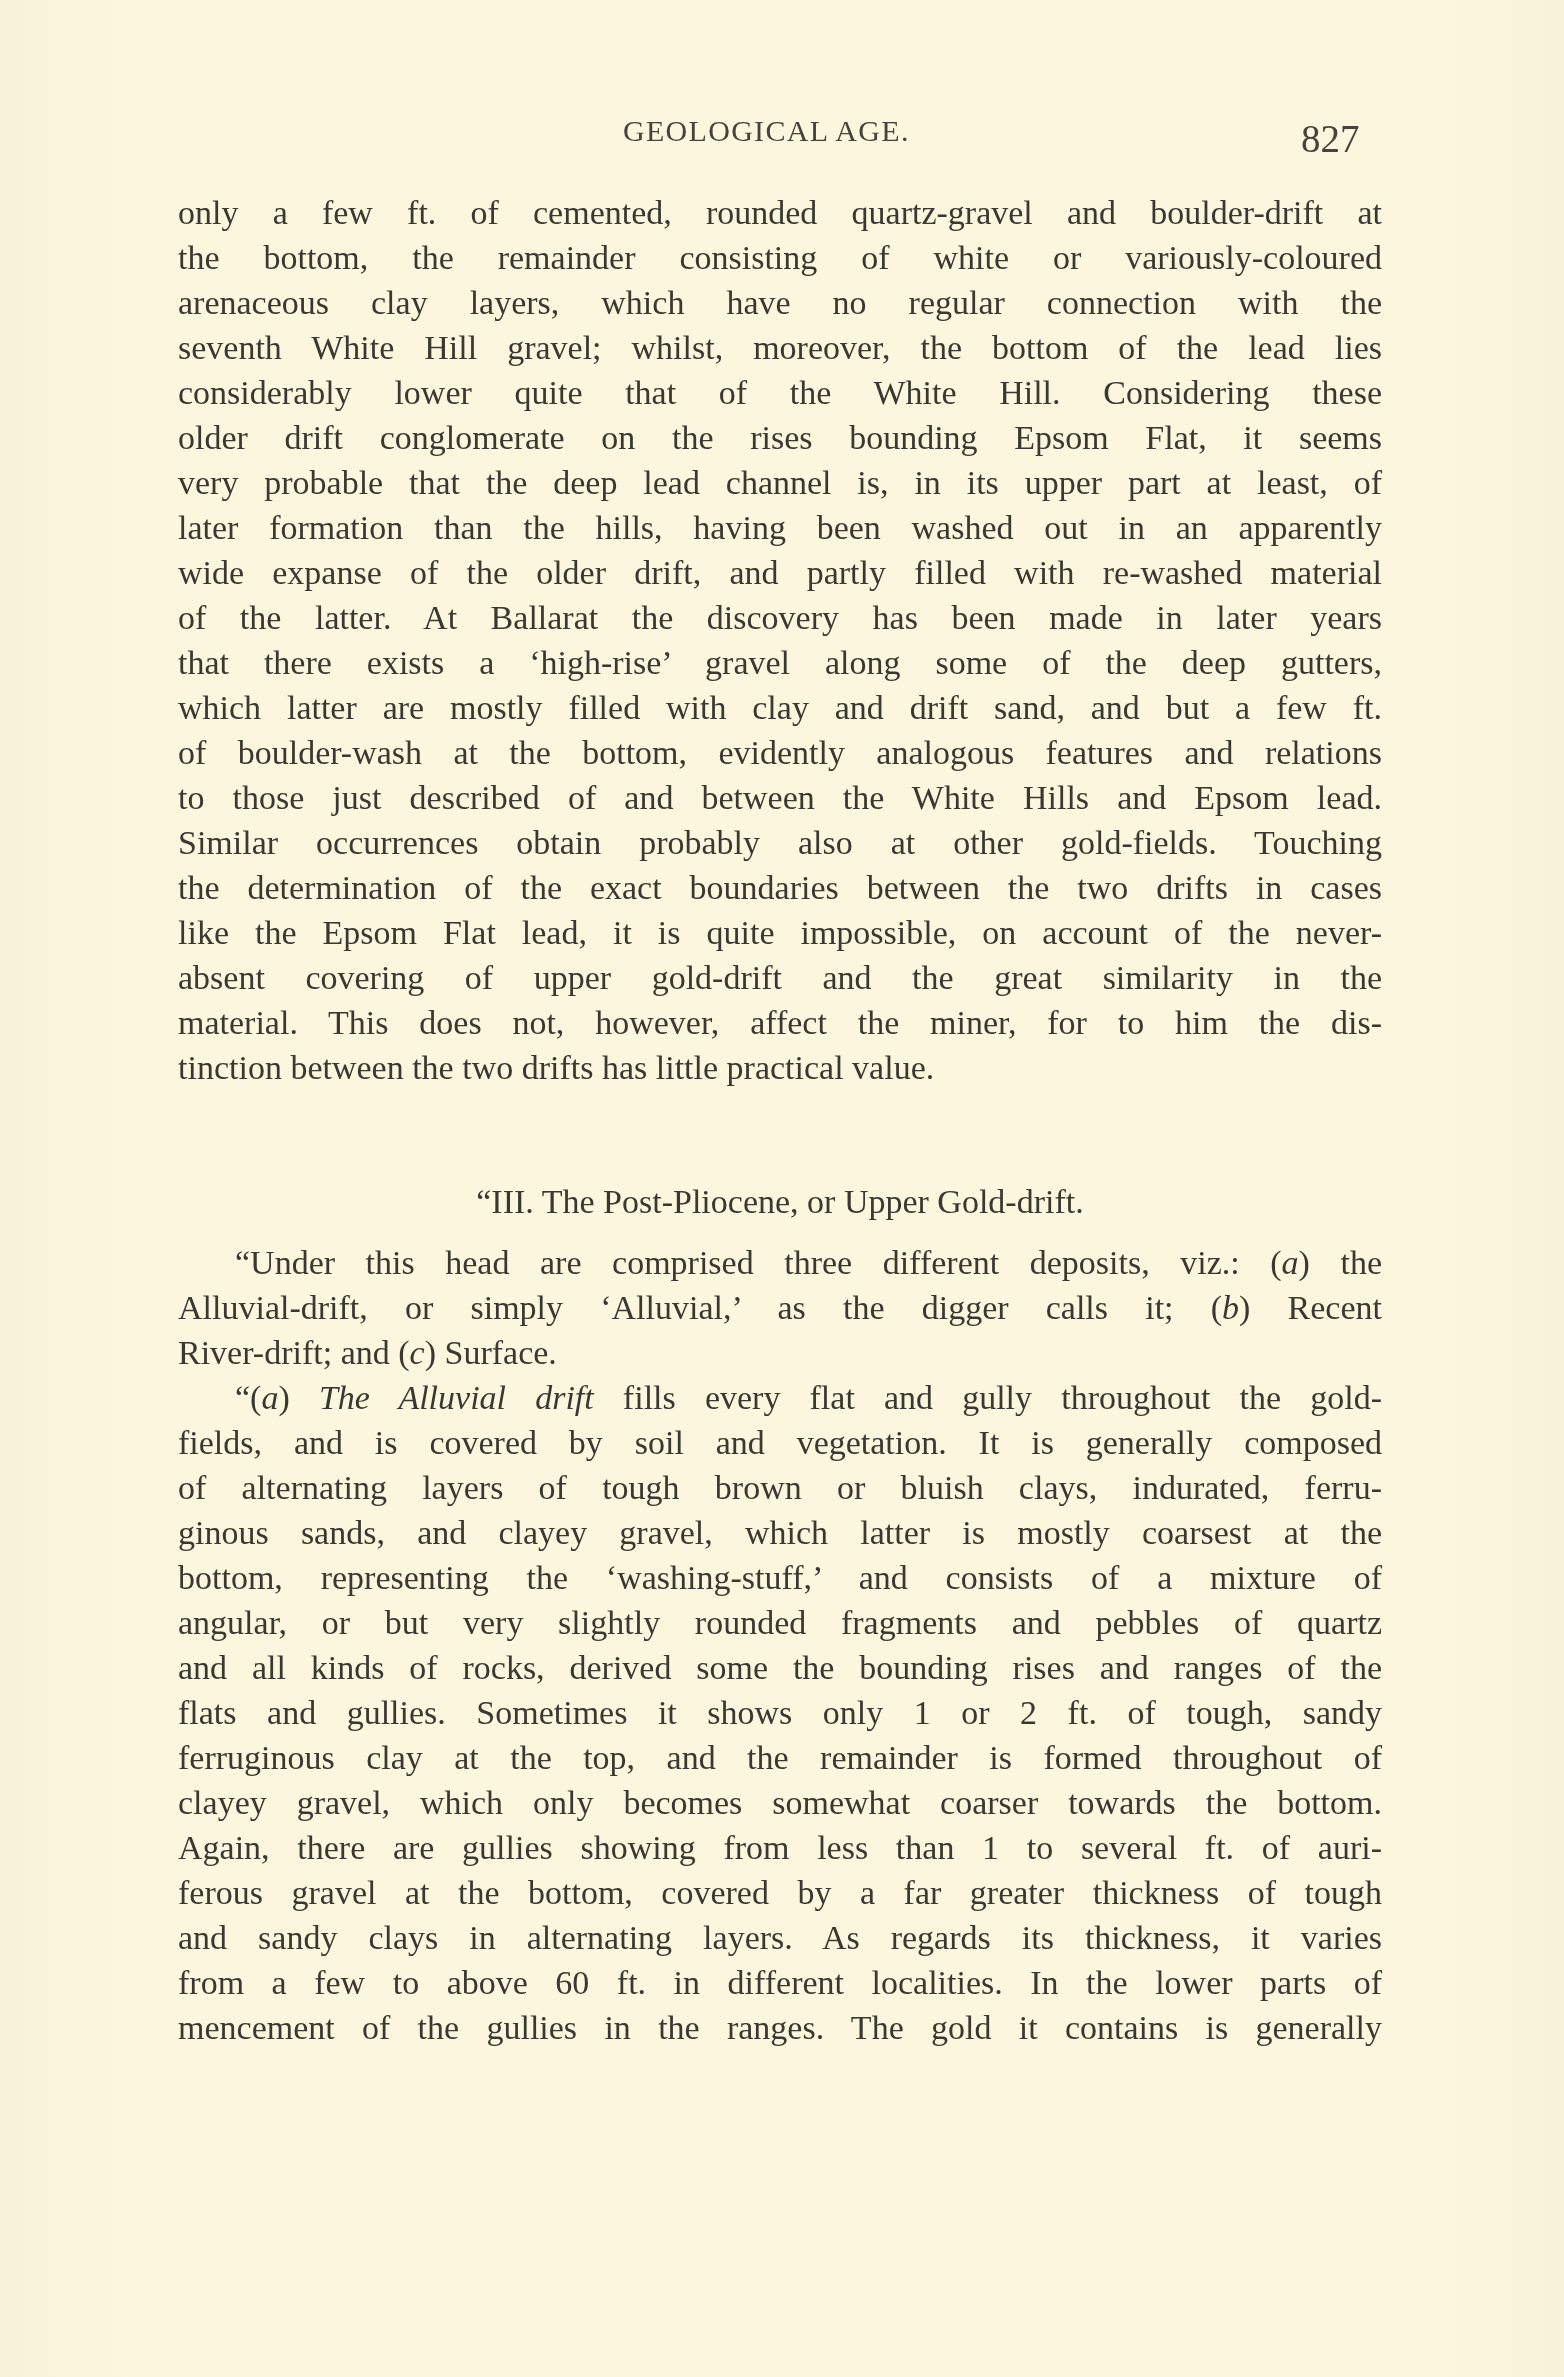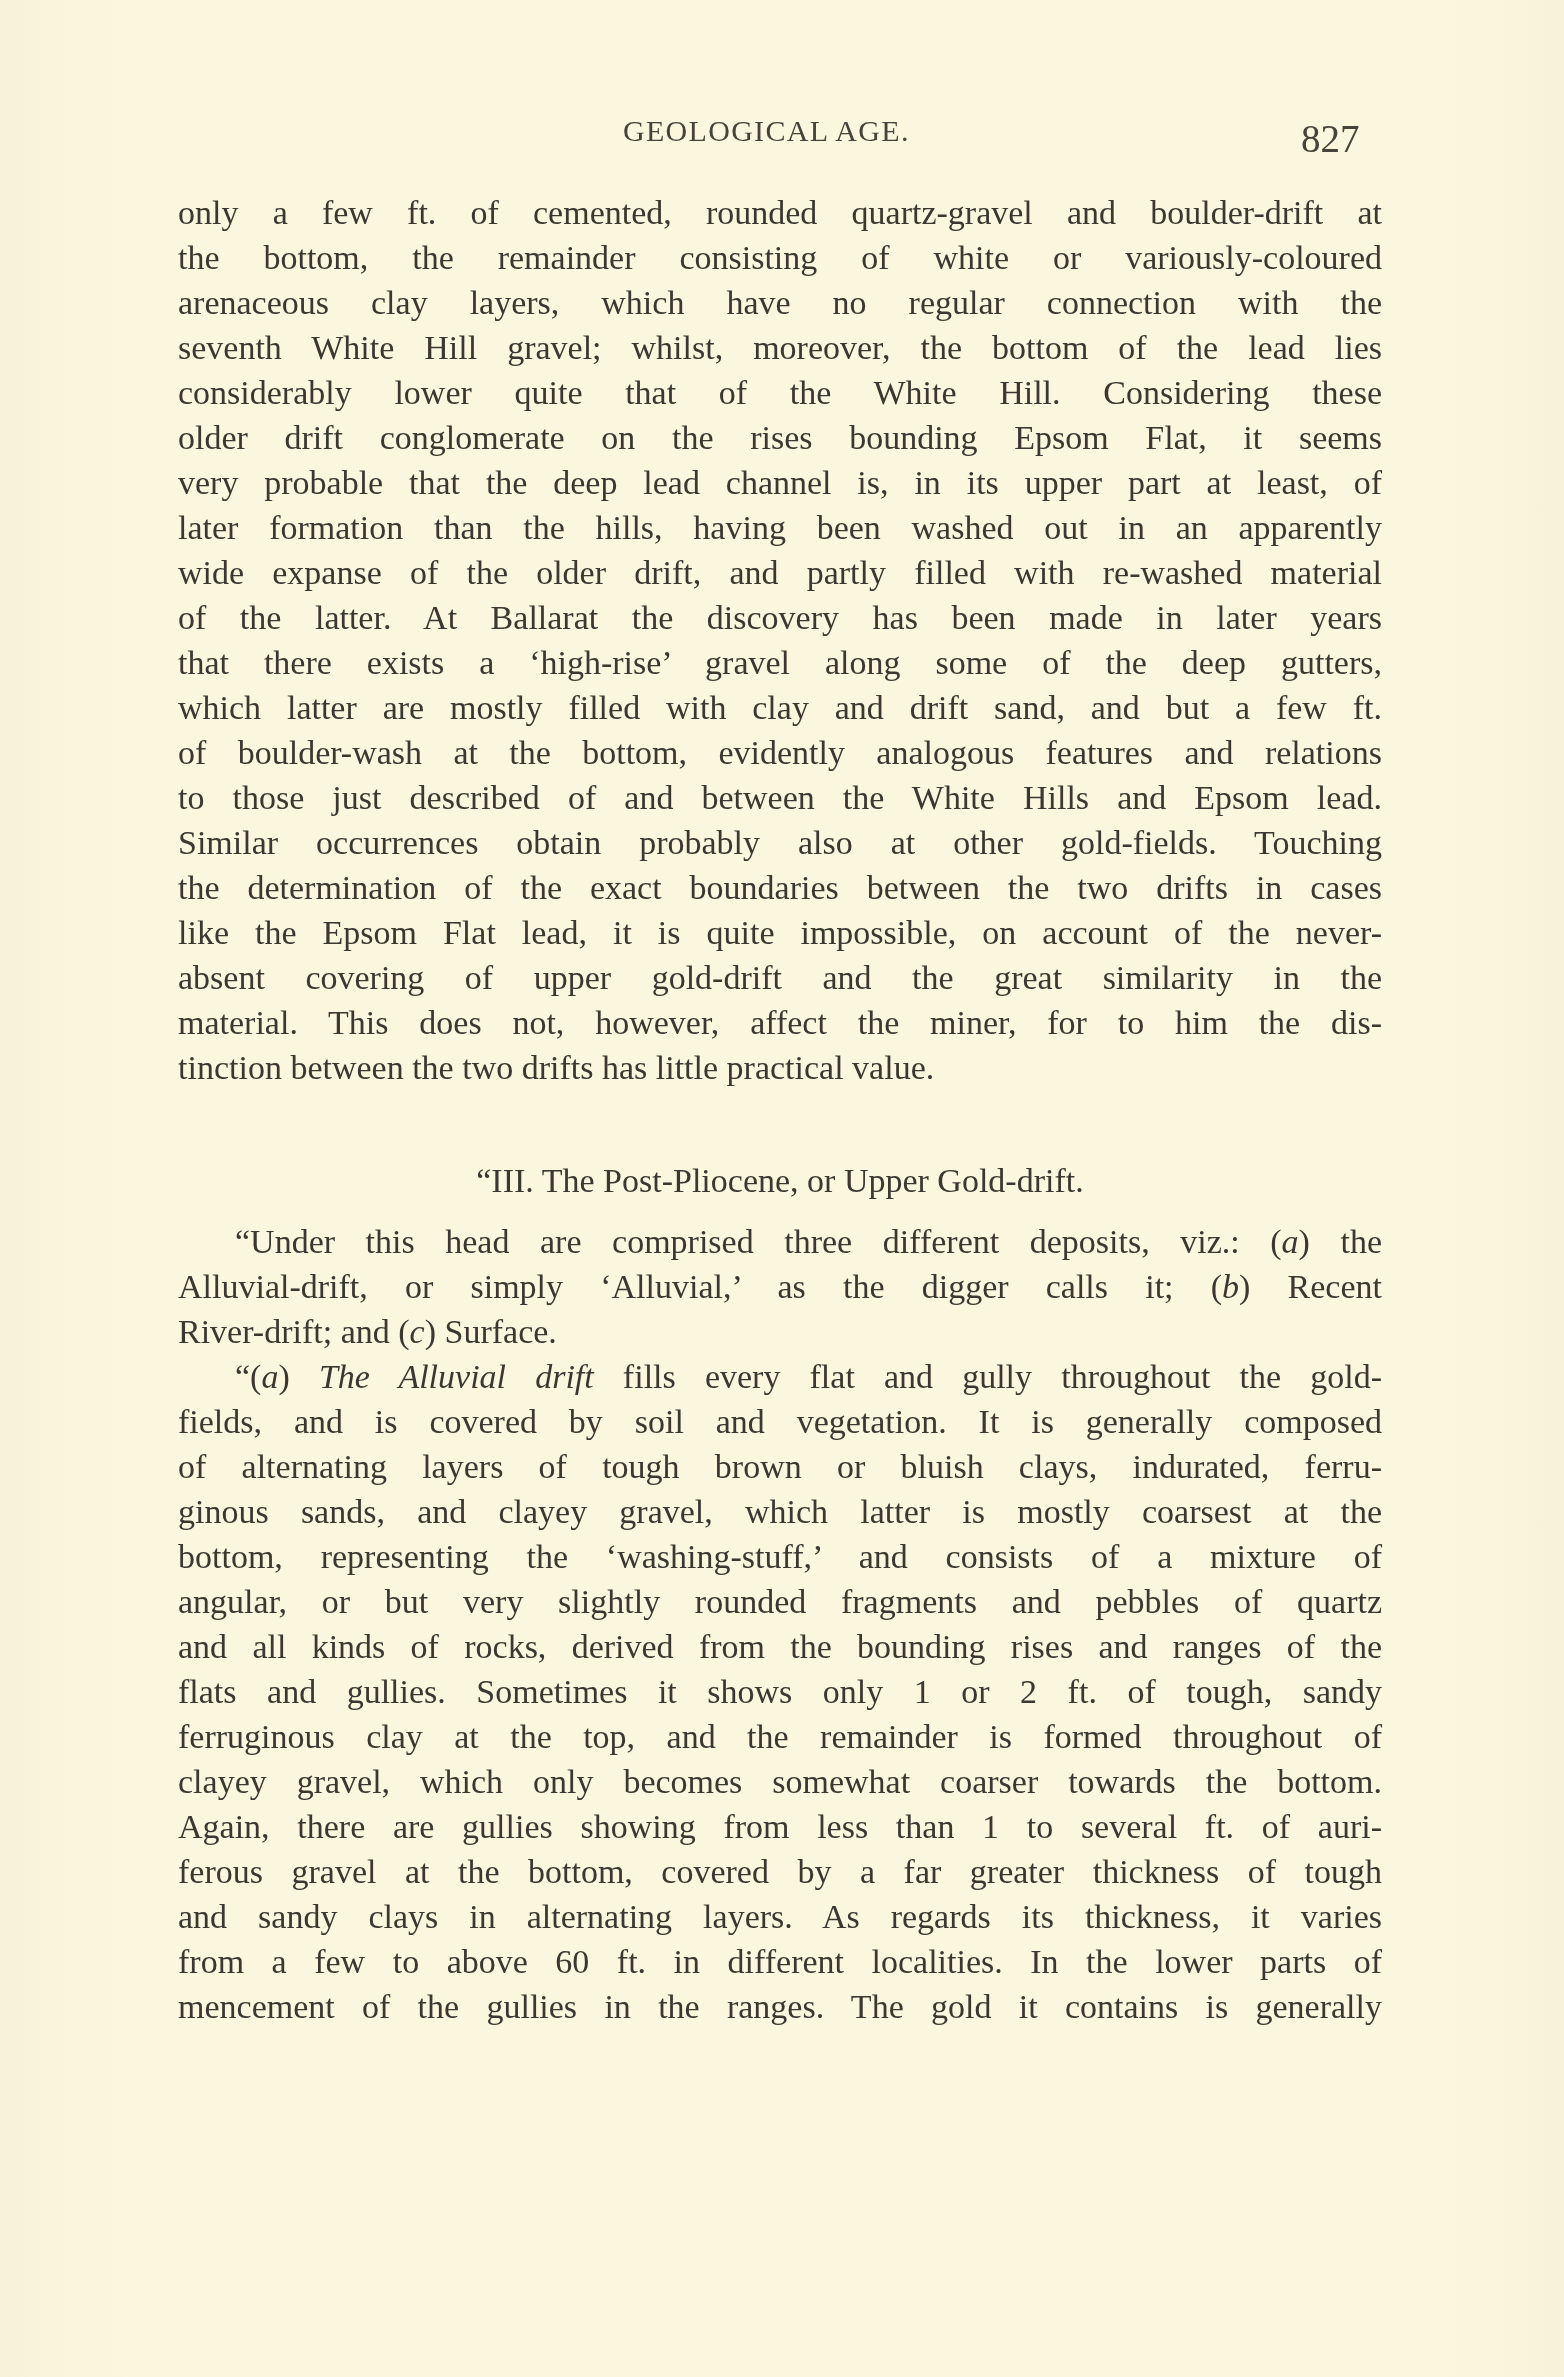--- a/index.html
+++ b/index.html
@@ -65,20 +65,21 @@
     text-align-last: left;
   }
   .section-heading {
     display: block;
     height: 45px;
     line-height: 45px;
     font-size: 34px;
     text-align: center;
     white-space: nowrap;
     color: #3a3830;
+    margin-top: 21px;
   }
   .spacer {
     display: block;
     height: 68px;
   }
   .spacer-small {
     display: block;
     height: 0px;
   }
   em, .it {
@@ -138,21 +139,21 @@
 
   <div>
     <span class="line indent-line">
       <span>“(</span><span class="it">a</span><span>) </span><span class="it">The Alluvial drift</span><span> fills every flat and gully throughout the gold-</span>
     </span>
     <span class="line">fields, and is covered by soil and vegetation.  It is generally composed</span>
     <span class="line">of alternating layers of tough brown or bluish clays, indurated, ferru-</span>
     <span class="line">ginous sands, and clayey gravel, which latter is mostly coarsest at the</span>
     <span class="line">bottom, representing the ‘washing-stuff,’ and consists of a mixture of</span>
     <span class="line">angular, or but very slightly rounded fragments and pebbles of quartz</span>
-    <span class="line">and all kinds of rocks, derived from the bounding rises and ranges of the</span>
+    <span class="line">and all kinds of rocks, derived some the bounding rises and ranges of the</span>
     <span class="line">flats and gullies.  Sometimes it shows only 1 or 2 ft. of tough, sandy</span>
     <span class="line">ferruginous clay at the top, and the remainder is formed throughout of</span>
     <span class="line">clayey gravel, which only becomes somewhat coarser towards the bottom.</span>
     <span class="line">Again, there are gullies showing from less than 1 to several ft. of auri-</span>
     <span class="line">ferous gravel at the bottom, covered by a far greater thickness of tough</span>
     <span class="line">and sandy clays in alternating layers.  As regards its thickness, it varies</span>
     <span class="line">from a few to above 60 ft. in different localities.  In the lower parts of</span>
     <span class="line">mencement of the gullies in the ranges.  The gold it contains is generally</span>
   </div>
 

